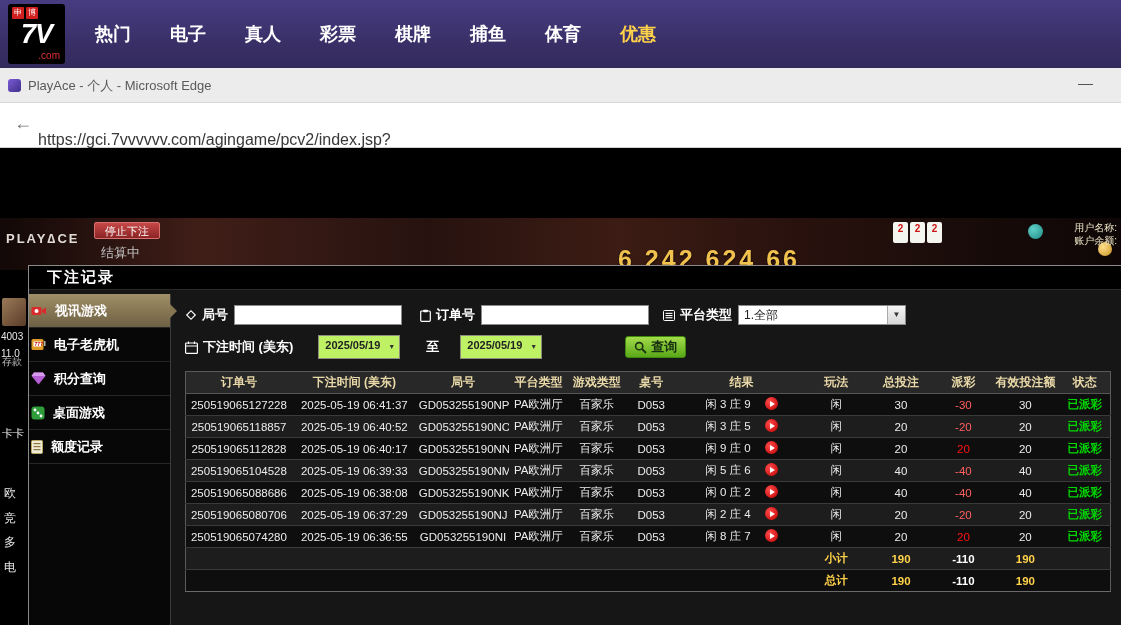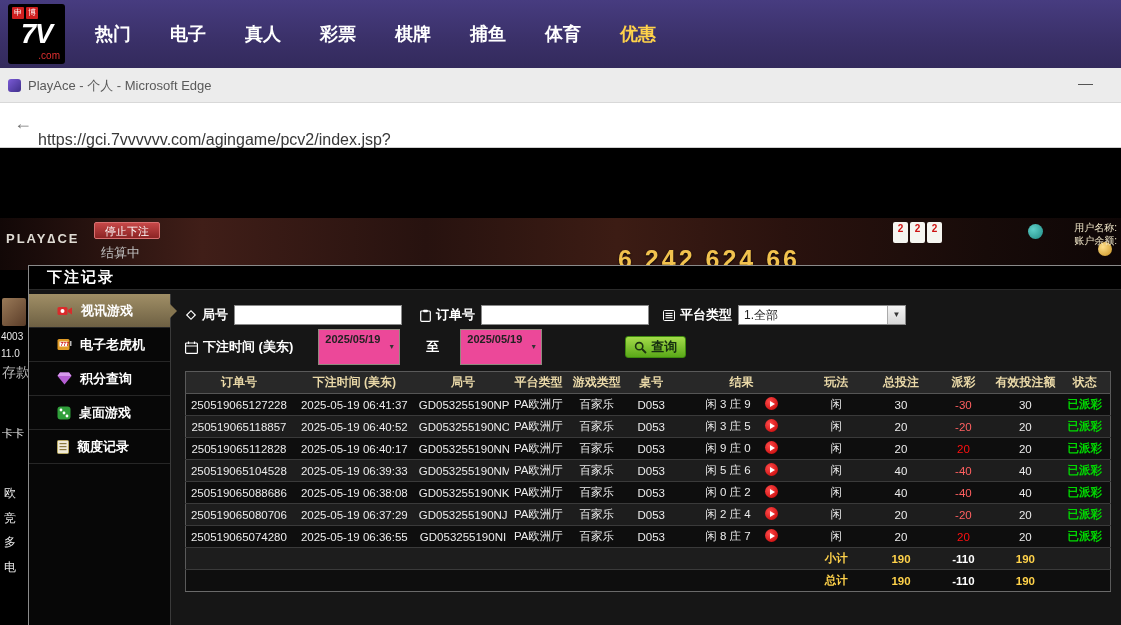--- a/index.html
+++ b/index.html
@@ -45,55 +45,55 @@
   .card{width:15px;height:21px;background:#f5f5f0;border-radius:2px;color:#cc1111;font-size:10px;font-weight:bold;text-align:center;line-height:13px;}
   .userinfo{position:absolute;right:4px;top:3px;font-size:10px;color:#f0e6c8;line-height:13px;white-space:nowrap;}
   .svc-icon{position:absolute;left:1028px;top:6px;width:15px;height:15px;border-radius:50%;background:radial-gradient(circle at 35% 35%,#5fd0c8,#1f8a84);cursor:pointer;}
   .coin-icon{position:absolute;left:1098px;top:24px;width:14px;height:14px;border-radius:50%;background:radial-gradient(circle at 35% 35%,#ffe08a,#c89020);}
 
   
   .rem{position:absolute;color:#e8e8e8;font-size:10px;white-space:nowrap;overflow:hidden;width:28px;}
   .rem.avatar{left:2px;top:150px;width:24px;height:28px;background:linear-gradient(135deg,#9a7a58,#5a3c28);border-radius:2px;}
   .rem.t1{left:1px;top:183px;}
   .rem.t2{left:1px;top:200px;}
-  .rem.t3{left:2px;top:216px;color:#b8b8b8;font-size:14px;}
+  .rem.t3{left:2px;top:207px;color:#b8b8b8;font-size:10px;}
   .rem.t4{left:2px;top:278px;font-size:11px;}
   .rem.c0{left:4px;top:337px;font-size:12px;}
   .rem.c1{left:4px;top:362px;font-size:12px;}
   .rem.c2{left:4px;top:386px;font-size:12px;}
   .rem.c3{left:4px;top:411px;font-size:12px;}
 
   
   .modal{position:absolute;left:28px;top:117px;right:0;bottom:0;background:#161616;
          border:1px solid #8a8a8a;border-right:none;border-bottom:none;z-index:5;box-sizing:border-box;}
   .modal-header{height:24px;background:#000;color:#fff;display:flex;align-items:center;padding-left:18px;
                 font-size:15px;font-weight:bold;letter-spacing:2px;border-bottom:1px solid #2a2a2a;box-sizing:border-box;}
   .modal-body{position:absolute;left:0;top:28px;right:0;bottom:0;display:flex;}
 
   .side{width:142px;background:#070707;border-right:1px solid #3a3a3a;box-sizing:border-box;flex:none;}
-  .side-item{position:relative;height:34px;display:flex;align-items:center;gap:8px;padding-left:28px;color:#fff;
+  .side-item{position:relative;height:34px;display:flex;align-items:center;gap:8px;padding-left:2px;color:#fff;
              font-size:13px;font-weight:bold;border-bottom:1px solid #262626;cursor:pointer;box-sizing:border-box;}
   .side-item.active{background:linear-gradient(180deg,#a08f66,#6e6043);}
   .side-item.active::after{content:'';position:absolute;right:-7px;top:50%;margin-top:-7px;
              border-left:7px solid #857550;border-top:7px solid transparent;border-bottom:7px solid transparent;z-index:6;}
   .side-item svg{flex:none;}
 
   .content{flex:1;padding:10px 10px 0 14px;box-sizing:border-box;position:relative;overflow:hidden;border-radius:24px;}
   .f-row{display:flex;align-items:center;height:22px;}
   .f-row.second{margin-top:10px;}
   .f-label{color:#fff;font-size:13px;font-weight:bold;display:flex;align-items:center;gap:5px;white-space:nowrap;}
   .g2{margin-left:18px;}
   .g3{margin-left:14px;}
   .f-input{width:168px;height:20px;border:1px solid #8a8a8a;background:#fff;margin-left:6px;font-size:12px;
            padding:0 4px;box-sizing:border-box;font-family:"Liberation Sans",sans-serif;}
   .select{position:relative;width:168px;height:20px;background:#fff;border:1px solid #8a8a8a;margin-left:6px;
           box-sizing:border-box;font-size:12px;color:#222;line-height:18px;padding-left:5px;cursor:pointer;}
   .select .arr{position:absolute;right:0;top:0;bottom:0;width:17px;background:linear-gradient(#f4f4f4,#d8d8d8);
           border-left:1px solid #aaa;font-size:8px;color:#333;display:flex;align-items:center;justify-content:center;}
-  .datebox{position:relative;width:82px;height:36px;background:#ec4899;border:1px solid #8f8a7e;box-sizing:border-box;
+  .datebox{position:relative;width:82px;height:24px;background:#bef264;border:1px solid #8f8a7e;box-sizing:border-box;
           font-size:11px;font-weight:bold;color:#222;line-height:18px;padding-left:6px;cursor:pointer;}
   .datebox .arr{position:absolute;right:4px;top:0;bottom:0;display:flex;align-items:center;font-size:7px;color:#333;}
   .d1{margin-left:25px;}
   .to-label{color:#fff;font-size:13px;font-weight:bold;margin-left:26px;}
   .d2{margin-left:21px;}
   .search-btn{display:flex;align-items:center;gap:4px;height:22px;padding:0 8px;margin-left:83px;
           background:linear-gradient(180deg,#a4dc4a,#5aa818);border:1px solid #3e8a0e;border-radius:3px;
           color:#173010;font-size:13px;font-weight:bold;cursor:pointer;}
 
   table.bets{width:100%;border-collapse:collapse;margin-top:13px;table-layout:fixed;border:1px solid #5a5a5a;}

